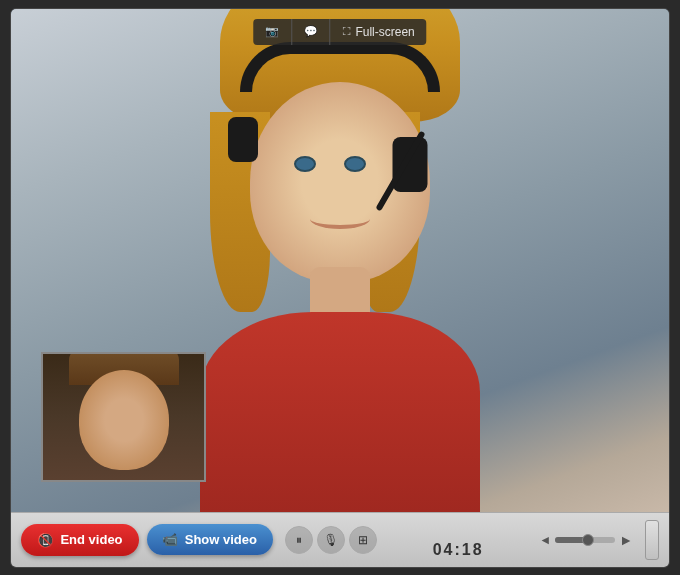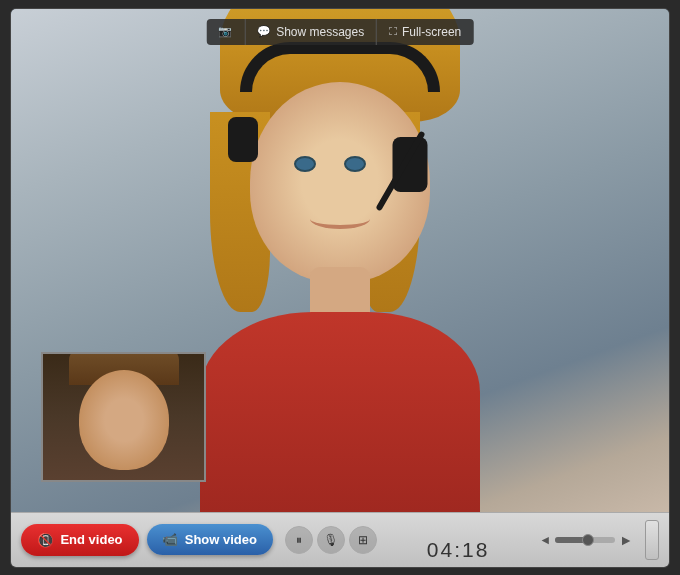--- a/index.html
+++ b/index.html
@@ -296,22 +296,22 @@
       justify-content: center;
       font-size: 12px;
       cursor: pointer;
       color: #333;
       border: 1px solid #aaa;
     }
 
     .timer-display {
       flex: 1;
       text-align: center;
-      font-size: 21px;
-      font-weight: normal;
+      font-size: 16px;
+      font-weight: bold;
       color: #333;
       letter-spacing: 2px;
       margin-top: 20px;
     }
 
     .volume-control {
       display: flex;
       align-items: center;
       gap: 4px;
     }
@@ -409,21 +409,20 @@
     <div class="mic-arm"></div>
     <div class="person-neck"></div>
     <div class="person-body"></div>
 
     <div class="top-toolbar">
       <div class="toolbar-btn">
         <span class="toolbar-icon">📷</span>
       </div>
       <div class="toolbar-btn">
         <span class="toolbar-icon">💬</span>
-        <span>Show messages</span>
       </div>
       <div class="toolbar-btn">
         <span class="toolbar-icon">⛶</span>
         <span>Full-screen</span>
       </div>
     </div>
 
     <div class="pip-video">
       <div class="pip-bg"></div>
       <div class="pip-hair"></div>

